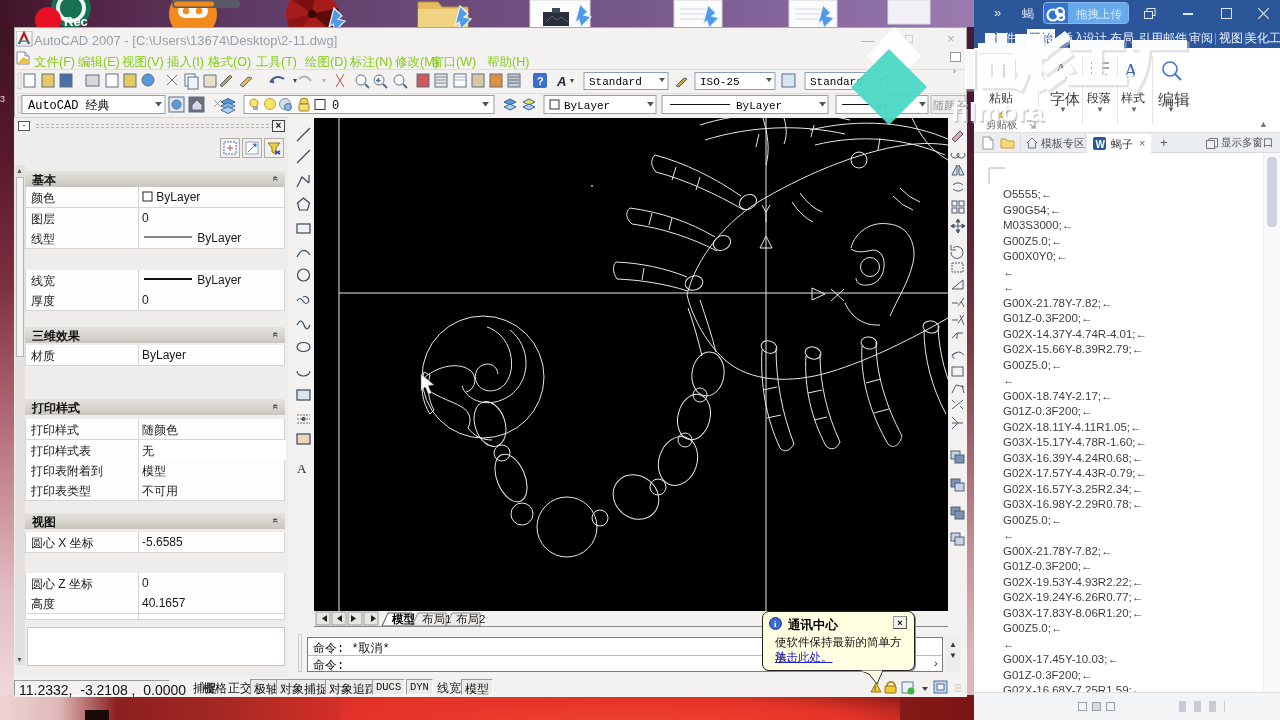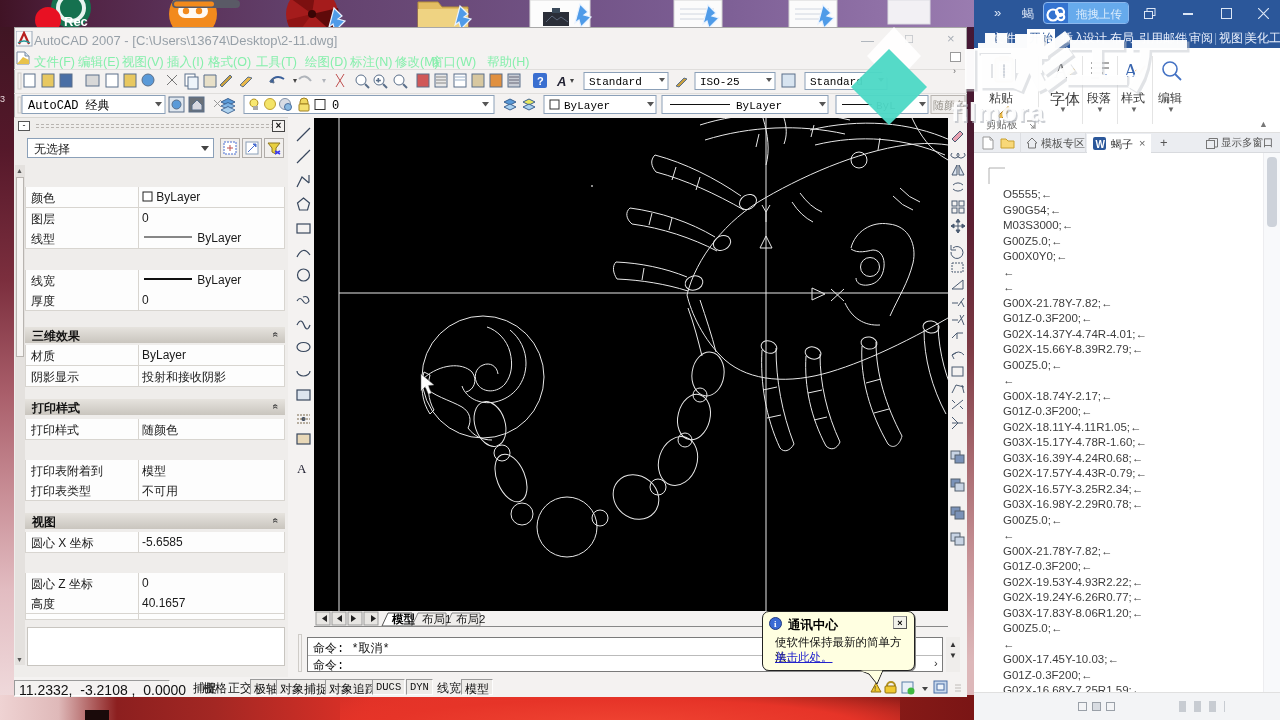--- a/index.html
+++ b/index.html
@@ -80,21 +80,21 @@
 <span style="position:absolute;left:6px;top:3px">—</span>
 <span style="position:absolute;left:50px;top:1px">□</span>
 <span style="position:absolute;left:92px;top:1px">×</span>
     </div>
 
 <svg class="abs" style="left:16px;top:51px" width="15" height="14" viewBox="0 0 15 14">
       <path d="M1 13 L1 1 L9 1 L13 5 L13 13 Z" fill="#fff" stroke="#7a8aa0"></path>
       <path d="M1 13 L7 6 L13 9 L13 13 Z" fill="#e8c24a"></path>
       <path d="M9 1 L9 5 L13 5" fill="#cfe0f0" stroke="#7a8aa0"></path>
     </svg>
-<div class="abs" style="top:54px;left:0;width:960px;height:14px;font-size:12.5px;color:#86efac">
+<div class="abs" style="top:54px;left:0;width:960px;height:14px;font-size:12.5px;color:#84cc16">
 <span class="abs" style="left:34px">文件(F)</span>
       <span class="abs" style="left:78px">编辑(E)</span>
       <span class="abs" style="left:122px">视图(V)</span>
       <span class="abs" style="left:167px">插入(I)</span>
       <span class="abs" style="left:208px">格式(O)</span>
       <span class="abs" style="left:256px">工具(T)</span>
       <span class="abs" style="left:305px">绘图(D)</span>
       <span class="abs" style="left:350px">标注(N)</span>
       <span class="abs" style="left:395px">修改(M)</span>
       <span class="abs" style="left:431px">窗口(W)</span>
@@ -211,41 +211,41 @@
       <path d="M905 9 l7 0 -3.5 4.5 z" fill="#555"></path>
 <rect x="917" y="2.5" width="34" height="18" fill="#f0eeec" stroke="#b8b4b0"></rect>
       <text x="919" y="16" font-size="11" fill="#9a968f">随颜色</text>
 </svg>
 
 <div class="abs" style="left:14px;top:117px;width:274px;height:560px;background:#efedeb;border-top:1px solid #d8d6d2">
  <div class="abs" style="left:4px;top:3px;width:12px;height:10px;border:1px solid #555;background:#fff;font-size:9px;line-height:7px;text-align:center;color:#111">-</div>
  <div class="abs" style="left:22px;top:6px;width:236px;height:1px;background:repeating-linear-gradient(90deg,#b8b4b0 0 3px,#efedeb 3px 5px)"></div>
  <div class="abs" style="left:22px;top:9px;width:236px;height:1px;background:repeating-linear-gradient(90deg,#b8b4b0 0 3px,#efedeb 3px 5px)"></div>
  <div class="abs" style="left:258px;top:2px;width:13px;height:12px;border:1px solid #444;background:#f4f2f0;font-size:10px;line-height:10px;text-align:center;color:#111;font-weight:bold">×</div>
- <div class="abs" style="left:13px;top:20px;width:187px;height:20px;background:#fff;border:1px solid #8ba0b8;font-size:12px;color:#222;padding:2px 0 0 6px">无选择<span style="position:absolute;right:4px;top:7px;width:0;height:0;border-left:4px solid transparent;border-right:4px solid transparent;border-top:5px solid #444"></span></div>
  <div class="abs" style="left:206px;top:20px;width:20px;height:20px;border:1px solid #b0aca8;background:#f2f0ee"><svg width="18" height="18">
           <rect x="3" y="3" width="12" height="12" fill="#fff" stroke="#4a6fd0" stroke-dasharray="2 1"></rect>
           <path d="M6 9 h6 M9 6 v6" stroke="#c05050"></path>
         </svg></div>
  <div class="abs" style="left:228px;top:20px;width:20px;height:20px;border:1px solid #b0aca8;background:#f2f0ee"><svg width="18" height="18">
           <rect x="3" y="3" width="12" height="12" fill="#fff" stroke="#8ba0b8"></rect>
           <path d="M5 13 l8 -8 M13 5 l-3 0 3 3 z" stroke="#4a6fd0" fill="#4a6fd0"></path>
         </svg></div>
  <div class="abs" style="left:250px;top:20px;width:20px;height:20px;border:1px solid #b0aca8;background:#f2f0ee"><svg width="18" height="18">
           <path d="M3 4 h12 l-4 5 v6 l-4 -2 v-4 z" fill="#e8d040" stroke="#907820"></path>
           <path d="M10 12 l5 3 M15 12 l-5 3" stroke="#3a3af0" stroke-width="1.5"></path>
         </svg></div>
 
  <div class="abs" style="left:1px;top:47px;width:10px;height:500px;background:#e4e1de">
   <div style="position:absolute;left:1px;top:2px;font-size:7px;color:#555">▲</div>
   <div style="position:absolute;left:1px;bottom:2px;font-size:7px;color:#555">▼</div>
   <div style="position:absolute;left:1px;top:12px;width:8px;height:180px;background:#f6f4f2;border:1px solid #b8b4b0"></div>
  </div>
 </div>
 <div class="abs" id="ptable" style="left:14px;top:117px;width:274px;height:560px;font-size:12px;color:#1a1a1a">
+ <div class="psec" style="top:54px">基本<span class="chev">«</span></div>
  <div class="prow" style="top:70px">
         <span class="plabel">颜色</span>
         <span class="pcell"></span>
         <span class="pval"><svg width="11" height="11" style="vertical-align:-1px">
             <rect x="1" y="1" width="9" height="9" fill="#fff" stroke="#222"></rect>
           </svg> ByLayer</span>
       </div>
  <div class="prow" style="top:91px">
         <span class="plabel">图层</span>
         <span class="pcell"></span>
@@ -269,30 +269,30 @@
         <span class="plabel">厚度</span>
         <span class="pcell"></span>
         <span class="pval">0</span>
       </div>
  <div class="psec" style="top:210px">三维效果<span class="chev">«</span></div>
  <div class="prow" style="top:228px">
         <span class="plabel">材质</span>
         <span class="pcell"></span>
         <span class="pval">ByLayer</span>
       </div>
- <div class="prow" style="top:249px">
-        <span class="plabel">阴影显示</span>
-        <span class="pcell"></span>
-        <span class="pval">投射和接收阴影</span>
-      </div>
  <div class="psec" style="top:282px">打印样式<span class="chev">«</span></div>
  <div class="prow" style="top:302px">
         <span class="plabel">打印样式</span>
         <span class="pcell"></span>
         <span class="pval">随颜色</span>
+      </div>
+ <div class="prow" style="top:323px">
+        <span class="plabel">打印样式表</span>
+        <span class="pcell" style="background:#fff"></span>
+        <span class="pval">无</span>
       </div>
  <div class="prow" style="top:343px">
         <span class="plabel">打印表附着到</span>
         <span class="pcell"></span>
         <span class="pval">模型</span>
       </div>
  <div class="prow" style="top:363px">
         <span class="plabel">打印表类型</span>
         <span class="pcell"></span>
         <span class="pval">不可用</span>
@@ -615,21 +615,21 @@
           <text x="1" y="19" font-size="19" fill="#3a66b0" font-family="Liberation Serif">A</text>
           <path d="M13 12 l3 4 6 -8" stroke="#e89838" stroke-width="2" fill="none"></path>
         </svg>
   <div class="abs" style="left:147px;top:42px;font-size:12px;color:#3a3a3a">样式</div>
   <div class="abs" style="left:156px;top:57px;font-size:8px;color:#666">▼</div>
   <div class="abs" style="left:178px;top:8px;width:1px;height:68px;background:#e4e4e4"></div>
   <svg class="abs" style="left:186px;top:11px" width="24" height="24" viewBox="0 0 24 24">
           <circle cx="10" cy="10" r="7" fill="none" stroke="#4472c4" stroke-width="1.6"></circle>
           <path d="M15 15 l6 6" stroke="#4472c4" stroke-width="1.8"></path>
         </svg>
-  <div class="abs" style="left:184px;top:42px;font-size:12px;color:#3a3a3a">编辑</div>
+  <div class="abs" style="left:184px;top:42px;font-size:16px;color:#3a3a3a">编辑</div>
   <div class="abs" style="left:193px;top:57px;font-size:8px;color:#666">▼</div>
   <div class="abs" style="left:285px;top:71px;font-size:9px;color:#777">▲</div>
  </div>
  <div class="abs" style="left:0;top:133px;width:306px;height:20px;background:#ebedf1;border-bottom:1px solid #d8dade;font-size:11px;color:#555">
   <svg class="abs" style="left:8px;top:3px" width="12" height="14" viewBox="0 0 12 14">
           <path d="M1 1 h7 l3 3 v9 h-10 z" fill="#fff" stroke="#999"></path>
           <path d="M8 1 v3 h3" fill="none" stroke="#999"></path>
         </svg>
   <svg class="abs" style="left:26px;top:4px" width="15" height="12" viewBox="0 0 15 12">
           <path d="M1 2 h5 l2 2 h6 v7 h-13 z" fill="#f8d878" stroke="#c8a030"></path>

